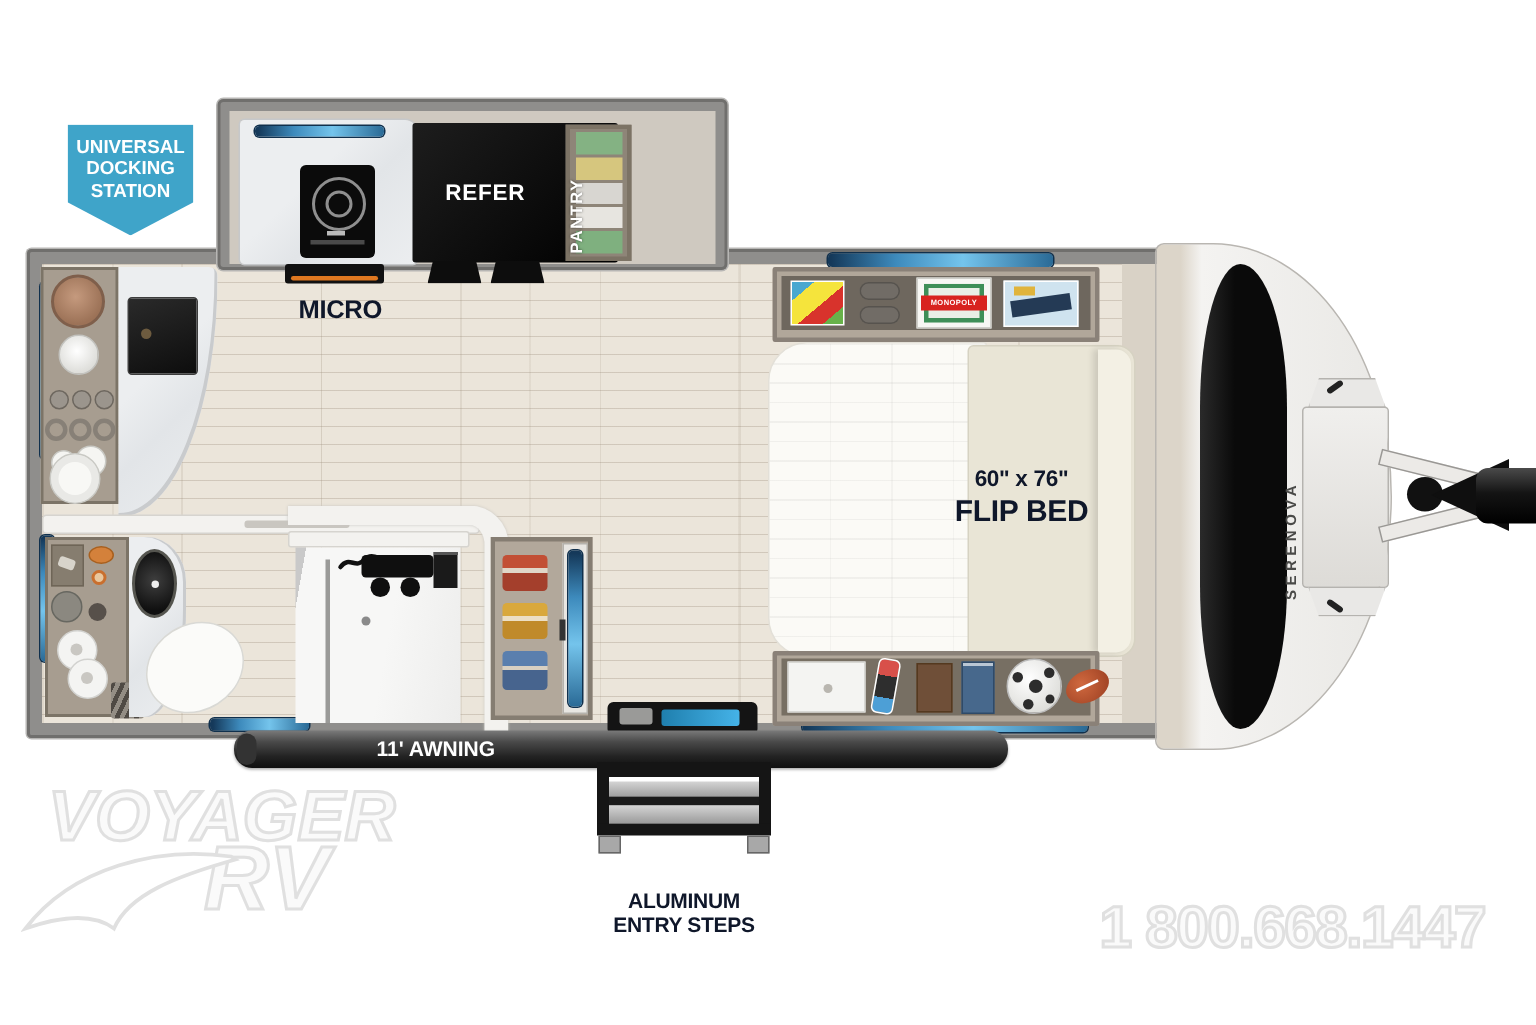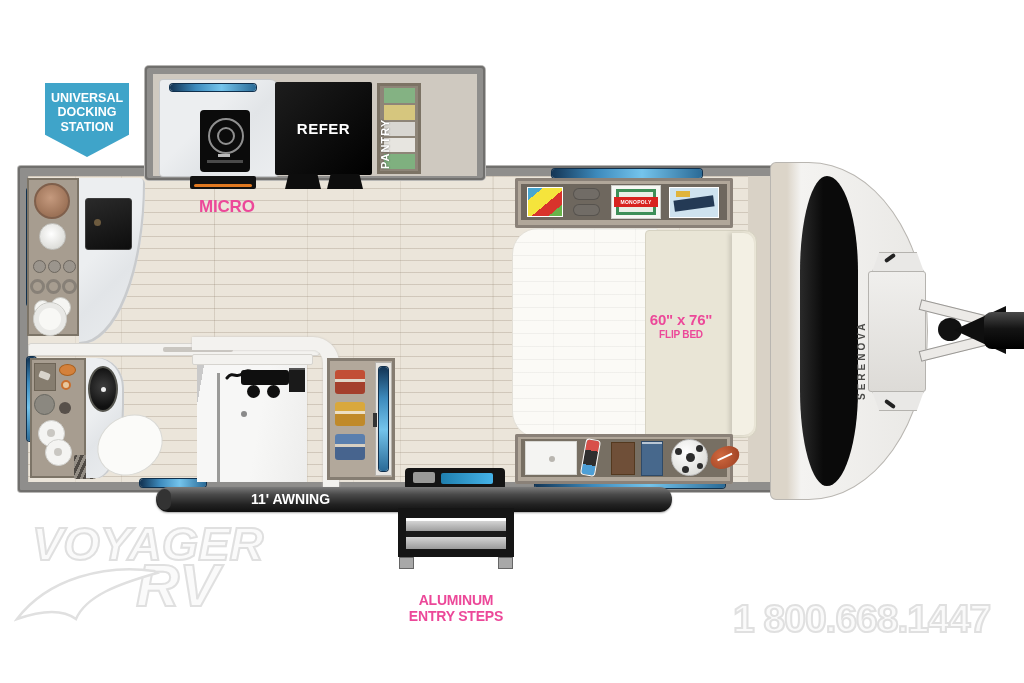--- a/index.html
+++ b/index.html
@@ -1,19 +1,19 @@
 <!DOCTYPE html>
 <html><head>
 <meta charset="utf-8">
 <style>
   html,body{margin:0;padding:0;background:#fff;}
   .canvas{position:relative;width:1024px;height:683px;background:#ffffff;overflow:hidden;
           font-family:"Liberation Sans",sans-serif;}
   .abs{position:absolute;}
-  .lbl{font-weight:bold;color:#ec4899;letter-spacing:-0.2px;}
+  .lbl{font-weight:bold;color:#0f172a;letter-spacing:-0.2px;}
   
   .wall{background:#8f8e8c;box-shadow:inset 0 0 0 2px #706f6d, 0 0 0 1px #b7b6b4;}
   .floor{background-color:#ebe5da;
     background-image:
       repeating-linear-gradient(180deg, rgba(140,124,104,0.28) 0 1px, transparent 1px 12px),
       repeating-linear-gradient(90deg, rgba(140,124,104,0.14) 0 1px, transparent 1px 93px),
       repeating-linear-gradient(90deg, transparent 0 47px, rgba(140,124,104,0.10) 47px 48px, transparent 48px 139px);}
   .window-blue{background:linear-gradient(90deg,#15395a 0 2px,#3d8abc 30%,#74c4ec 60%,#2a6a96);border-radius:3px;box-shadow:0 0 0 1px #10304d;}
   .window-blue-v{background:linear-gradient(180deg,#15395a 0 2px,#3d8abc 30%,#74c4ec 60%,#2a6a96);border-radius:3px;box-shadow:0 0 0 1px #10304d;}
   .cabinet{background:#a79d90;box-shadow:inset 0 0 0 2px #7c7467;}
@@ -50,21 +50,21 @@
     <div class="abs marble" style="left:15px;top:14px;width:118px;height:96px;border-radius:3px 8px 3px 3px;box-shadow:0 0 0 1px #c6c8ca;">
       <div class="abs window-blue" style="left:10px;top:4px;width:86px;height:7px;"></div>
       <div class="abs" style="left:40px;top:30px;width:50px;height:62px;background:#0b0b0b;border-radius:4px;">
         <div class="abs circle" style="left:8px;top:8px;width:32px;height:32px;border:2px solid #8f8f8f;"></div>
         <div class="abs circle" style="left:17px;top:17px;width:14px;height:14px;border:2px solid #8f8f8f;"></div>
         <div class="abs" style="left:7px;top:50px;width:36px;height:3px;background:#4a4a4a;"></div>
         <div class="abs" style="left:18px;top:44px;width:12px;height:3px;background:#bbb;"></div>
       </div>
     </div>
 
-    <div class="abs" style="left:130px;top:16px;width:97px;height:93px;background:linear-gradient(135deg,#1d1d1d,#000);border-radius:2px;">
+    <div class="abs" style="left:130px;top:16px;width:97px;height:93px;background:linear-gradient(135deg,#1d1d1d,#000);border-radius:2px;padding-left:40px;">
       <div class="abs lbl" style="left:0;top:38px;width:97px;text-align:center;color:#fff;font-size:15px;letter-spacing:0.5px;">REFER</div>
       <div class="abs" style="left:10px;top:92px;width:36px;height:15px;background:#0d0d0d;clip-path:polygon(10% 0,90% 0,100% 100%,0 100%);"></div>
       <div class="abs" style="left:52px;top:92px;width:36px;height:15px;background:#0d0d0d;clip-path:polygon(10% 0,90% 0,100% 100%,0 100%);"></div>
     </div>
 
     <div class="abs" style="left:232px;top:17px;width:44px;height:91px;background:#8e8578;box-shadow:inset 0 0 0 3px #7c7365;">
       <div class="abs" style="left:7px;top:5px;width:31px;height:15px;background:#84b283;"></div>
       <div class="abs" style="left:7px;top:22px;width:31px;height:15px;background:#d6c67e;"></div>
       <div class="abs" style="left:7px;top:39px;width:31px;height:14px;background:#d8d6d1;"></div>
       <div class="abs" style="left:7px;top:55px;width:31px;height:14px;background:#e7e5e0;"></div>
@@ -174,21 +174,21 @@
     </div>
   </div>
 
   <div class="abs" style="left:512px;top:228px;width:146px;height:210px;background-color:#fbfaf6;border:1px solid #e3e0d8;border-radius:26px 2px 2px 26px;box-sizing:border-box;
               background-image:repeating-linear-gradient(180deg,rgba(0,0,0,0.045) 0 1px,transparent 1px 13px),repeating-linear-gradient(90deg,transparent 0 40px,rgba(0,0,0,0.03) 40px 41px);"></div>
   <div class="abs" style="left:645px;top:230px;width:112px;height:208px;background:#e9e5d6;border:1px solid #d6d2c2;border-radius:4px 12px 12px 4px;box-sizing:border-box;">
     <div class="abs" style="left:86px;top:2px;width:22px;height:202px;background:#f3f0e4;border-radius:0 10px 10px 0;box-shadow:-3px 0 4px rgba(0,0,0,0.12);"></div>
   </div>
   <div class="abs bed-label" style="left:616px;top:311px;width:130px;">
     <div class="lbl" style="font-size:15px;line-height:1.2;">60" x 76"</div>
-    <div class="lbl" style="font-size:10px;line-height:1.2;">FLIP BED</div>
+    <div class="lbl" style="font-size:20px;line-height:1.2;">FLIP BED</div>
   </div>
 
   <div class="abs shelfbox" style="left:515px;top:434px;width:218px;height:50px;">
     <div class="abs shelf-int" style="left:6px;top:5px;width:206px;height:38px;background:#776f63;">
       <div class="abs" style="left:4px;top:2px;width:52px;height:34px;background:#f4f4f2;border:1px solid #d8d8d4;box-sizing:border-box;">
         <div class="abs circle" style="left:23px;top:14px;width:6px;height:6px;background:#b9b6b0;"></div>
       </div>
       <div class="abs" style="left:62px;top:0px;width:15px;height:37px;border-radius:4px;transform:rotate(10deg);border:1px solid #fff;box-sizing:border-box;background:linear-gradient(180deg,#d8504a 0 30%,#2e2e2e 30% 72%,#4d9fd6 72%);"></div>
       <div class="abs" style="left:90px;top:3px;width:24px;height:33px;background:#6f4f38;border:1px solid #54391f;box-sizing:border-box;"></div>
       <div class="abs" style="left:120px;top:2px;width:22px;height:35px;background:#47688c;border:1px solid #2f4a68;box-sizing:border-box;box-shadow:inset 0 8px 0 -6px #b9c6d4;"></div>

